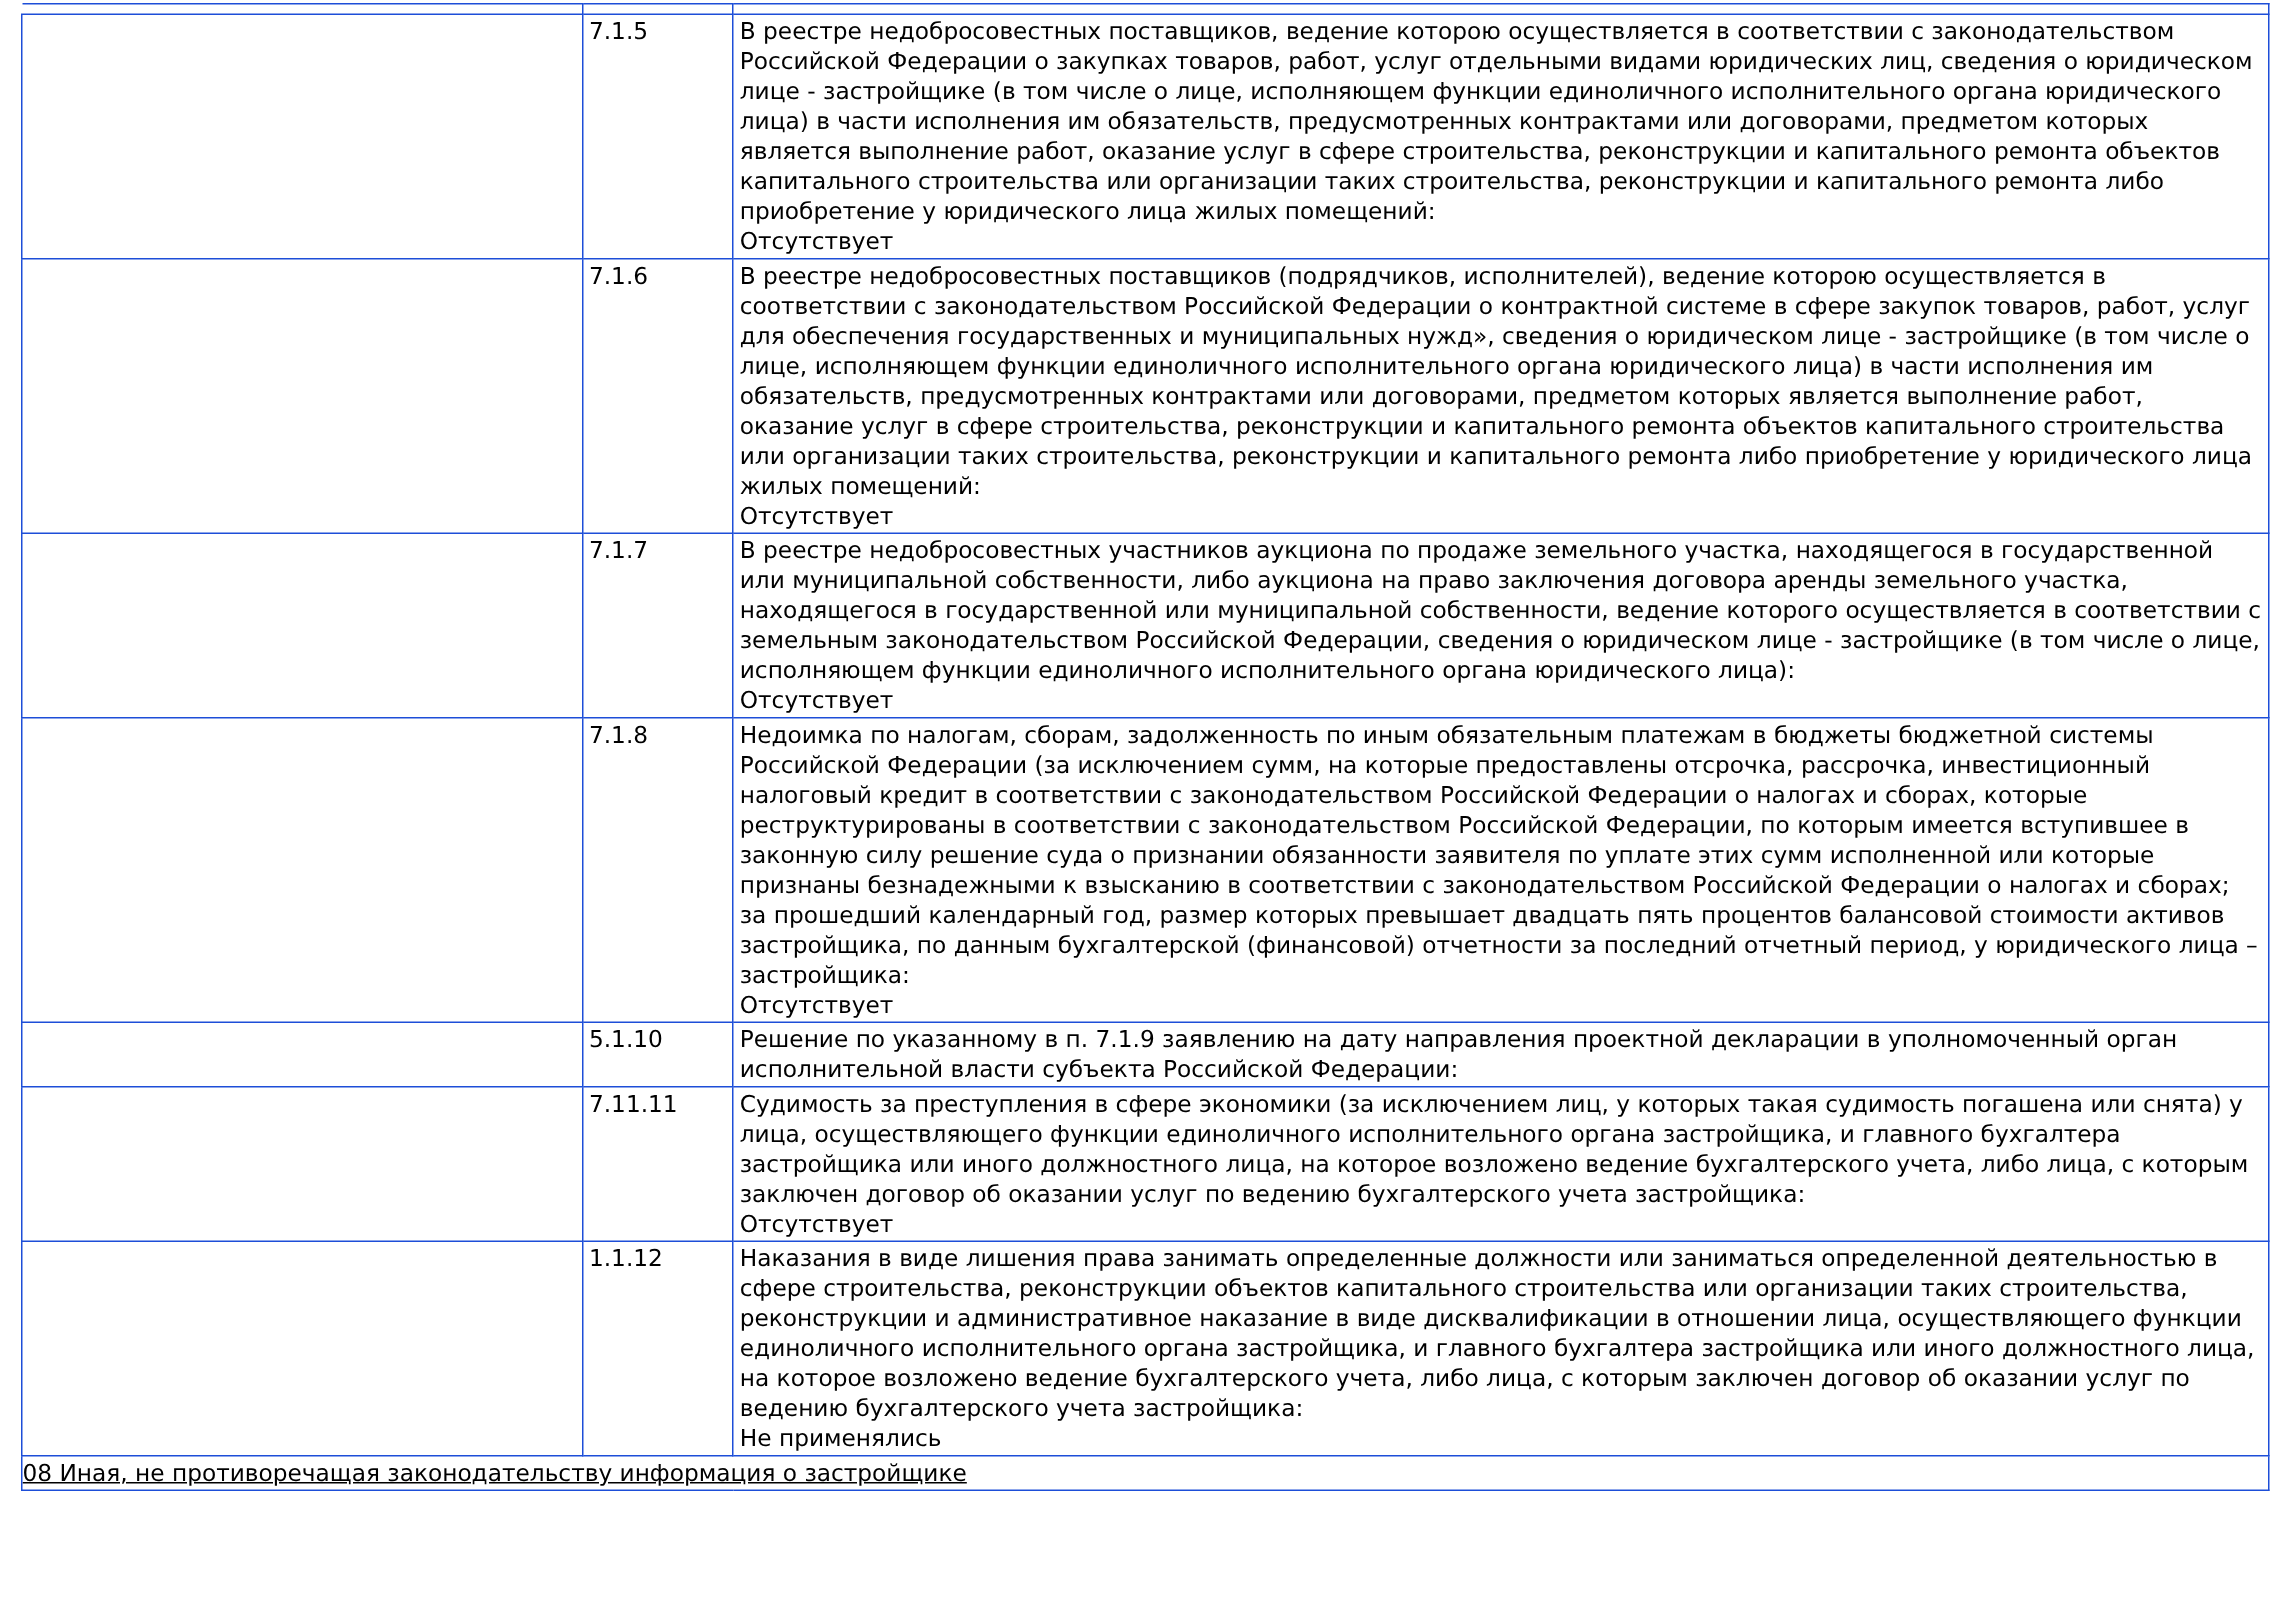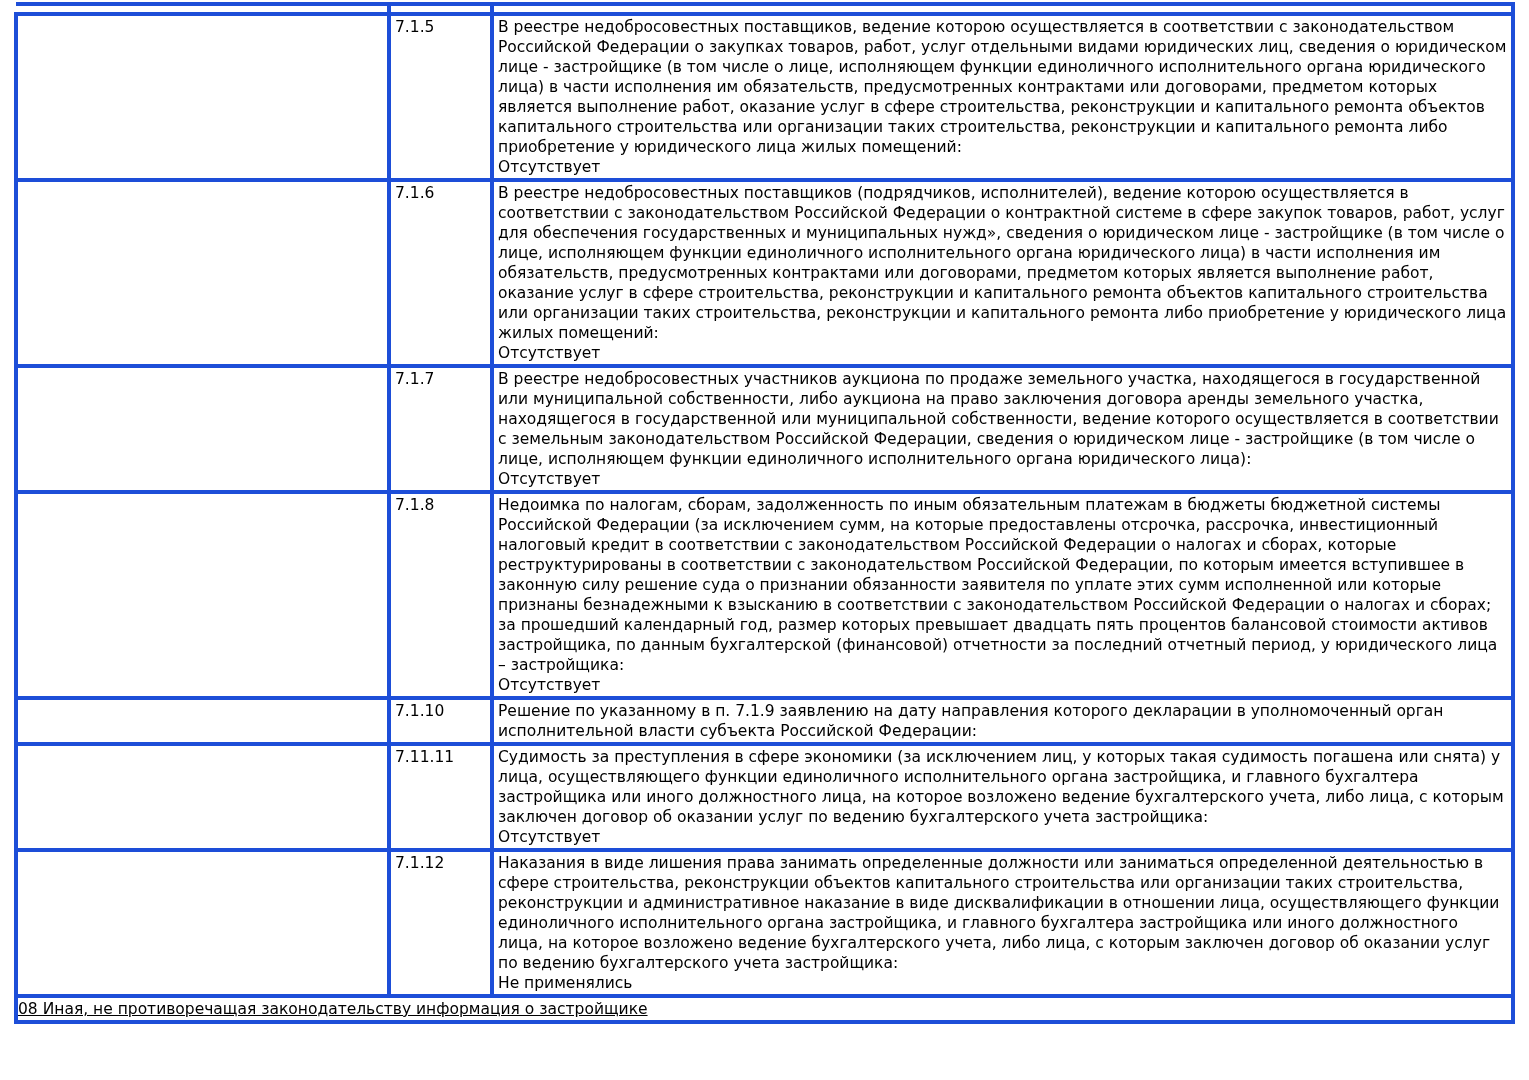--- a/index.html
+++ b/index.html
@@ -21,21 +21,21 @@
     left: 14px;
     top: 2px;
     width: 1499px;
   }
   table.decl {
     border-collapse: collapse;
     table-layout: fixed;
     width: 1499px;
   }
   table.decl td {
-    border: 4px solid #1d4ed8;
+    border: 1px solid #1d4ed8;
     vertical-align: top;
     padding: 0;
     overflow: hidden;
     word-wrap: break-word;
   }
   td.c1 { width: 371px; }
   td.c2 { width: 99px;  vertical-align: middle; }
   td.c3 { width: 1017px; }
   .cut-row td { border-top: none; height: 6px; }
   .cut-row td.c1 { border-left: none; }
@@ -118,25 +118,25 @@
         <span class="txt">Недоимка по налогам, сборам, задолженность по иным обязательным платежам в бюджеты бюджетной системы Российской Федерации (за исключением сумм, на которые предоставлены отсрочка, рассрочка, инвестиционный налоговый кредит в соответствии с законодательством Российской Федерации о налогах и сборах, которые реструктурированы в соответствии с законодательством Российской Федерации, по которым имеется вступившее в законную силу решение суда о признании обязанности заявителя по уплате этих сумм исполненной или которые признаны безнадежными к взысканию в соответствии с законодательством Российской Федерации о налогах и сборах; за прошедший календарный год, размер которых превышает двадцать пять процентов балансовой стоимости активов застройщика, по данным бухгалтерской (финансовой) отчетности за последний отчетный период, у юридического лица – застройщика:</span>
         <div class="val">Отсутствует</div>
       </div>
     </td>
   </tr>
 
 
   <tr class="item-row">
     <td class="c1"></td>
     <td class="c2">
-      <span class="num">7.1.10</span>
+      <span class="num">5.1.10</span>
     </td>
     <td class="c3">
       <div class="txt-wrap">
-        <span class="txt">Решение по указанному в п. 7.1.9 заявлению на дату направления которого декларации в уполномоченный орган исполнительной власти субъекта Российской Федерации:</span>
+        <span class="txt">Решение по указанному в п. 7.1.9 заявлению на дату направления проектной декларации в уполномоченный орган исполнительной власти субъекта Российской Федерации:</span>
         
       </div>
     </td>
   </tr>
 
   <tr class="item-row">
     <td class="c1"></td>
     <td class="c2">
       <span class="num">7.11.11</span>
     </td>
@@ -144,21 +144,21 @@
       <div class="txt-wrap">
         <span class="txt">Судимость за преступления в сфере экономики (за исключением лиц, у которых такая судимость погашена или снята) у лица, осуществляющего функции единоличного исполнительного органа застройщика, и главного бухгалтера застройщика или иного должностного лица, на которое возложено ведение бухгалтерского учета, либо лица, с которым заключен договор об оказании услуг по ведению бухгалтерского учета застройщика:</span>
         <div class="val">Отсутствует</div>
       </div>
     </td>
   </tr>
 
   <tr class="item-row">
     <td class="c1"></td>
     <td class="c2">
-      <span class="num">7.1.12</span>
+      <span class="num">1.1.12</span>
     </td>
     <td class="c3">
       <div class="txt-wrap">
         <span class="txt">Наказания в виде лишения права занимать определенные должности или заниматься определенной деятельностью в сфере строительства, реконструкции объектов капитального строительства или организации таких строительства, реконструкции и административное наказание в виде дисквалификации в отношении лица, осуществляющего функции единоличного исполнительного органа застройщика, и главного бухгалтера застройщика или иного должностного лица, на которое возложено ведение бухгалтерского учета, либо лица, с которым заключен договор об оказании услуг по ведению бухгалтерского учета застройщика:</span>
         <div class="val">Не применялись</div>
       </div>
     </td>
   </tr>
 <tr class="footer-row" id="footer-row">
         <td class="footer-cell" colspan="3">08 Иная, не противоречащая законодательству информация о застройщике</td>

